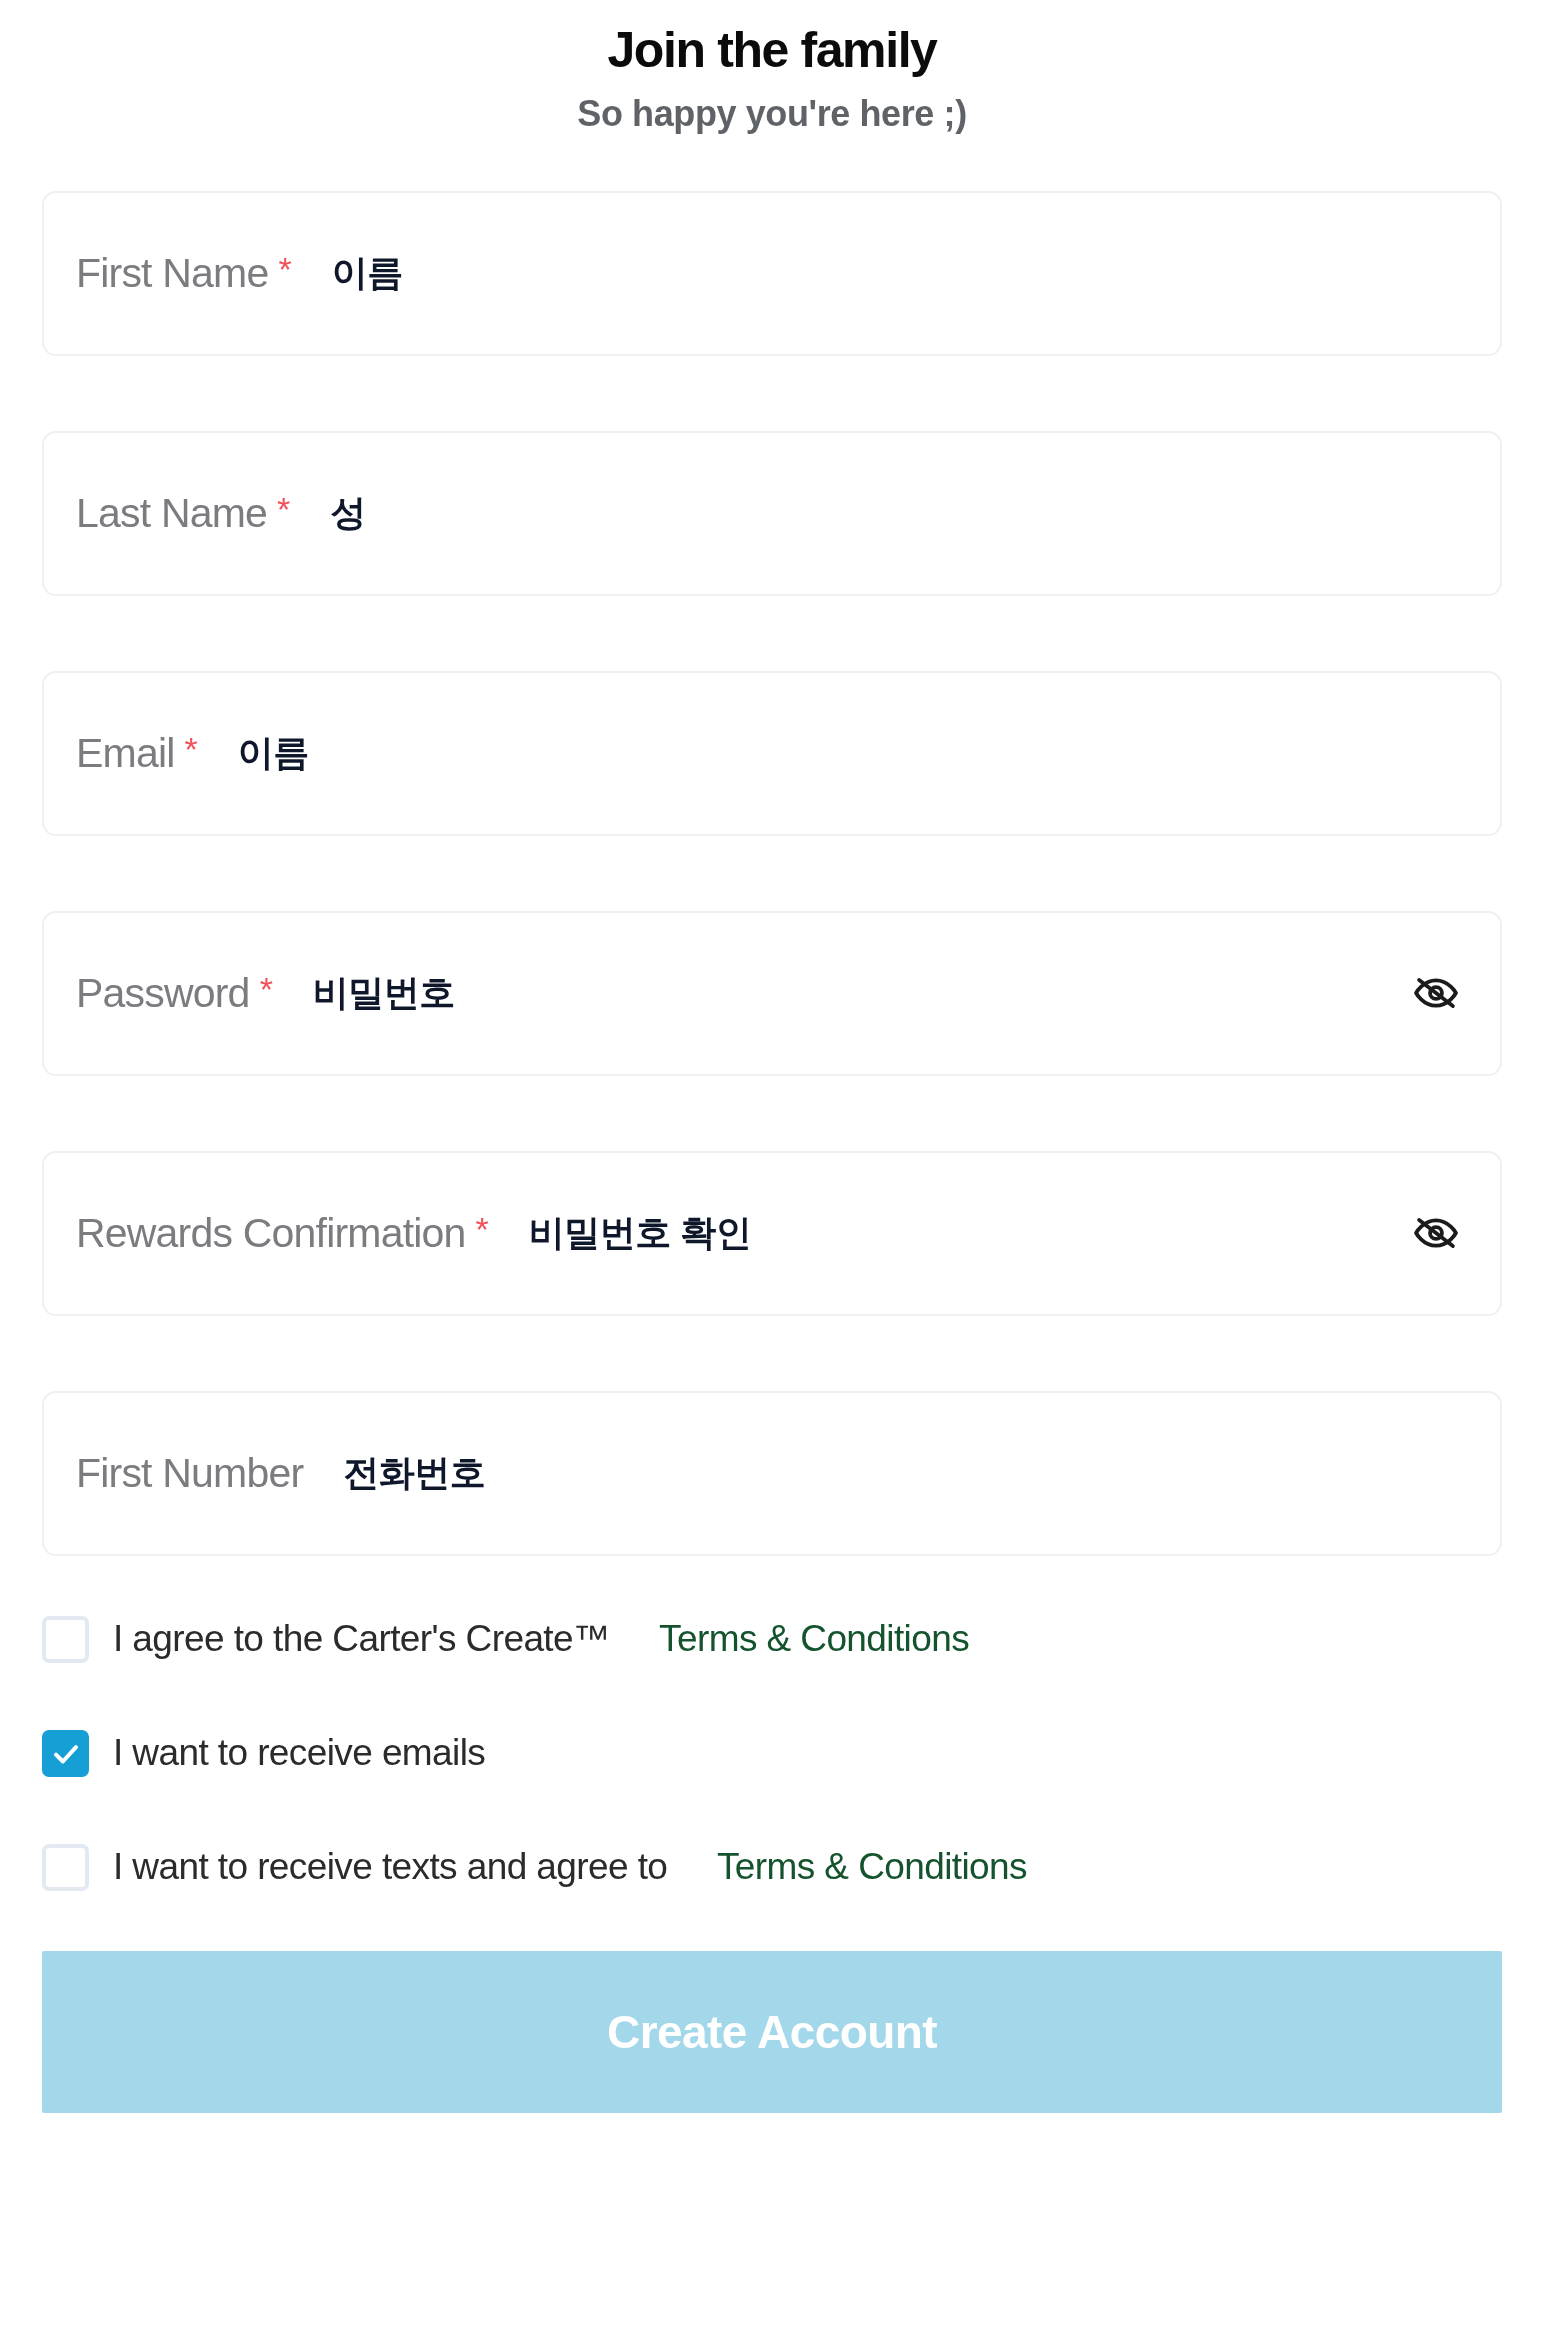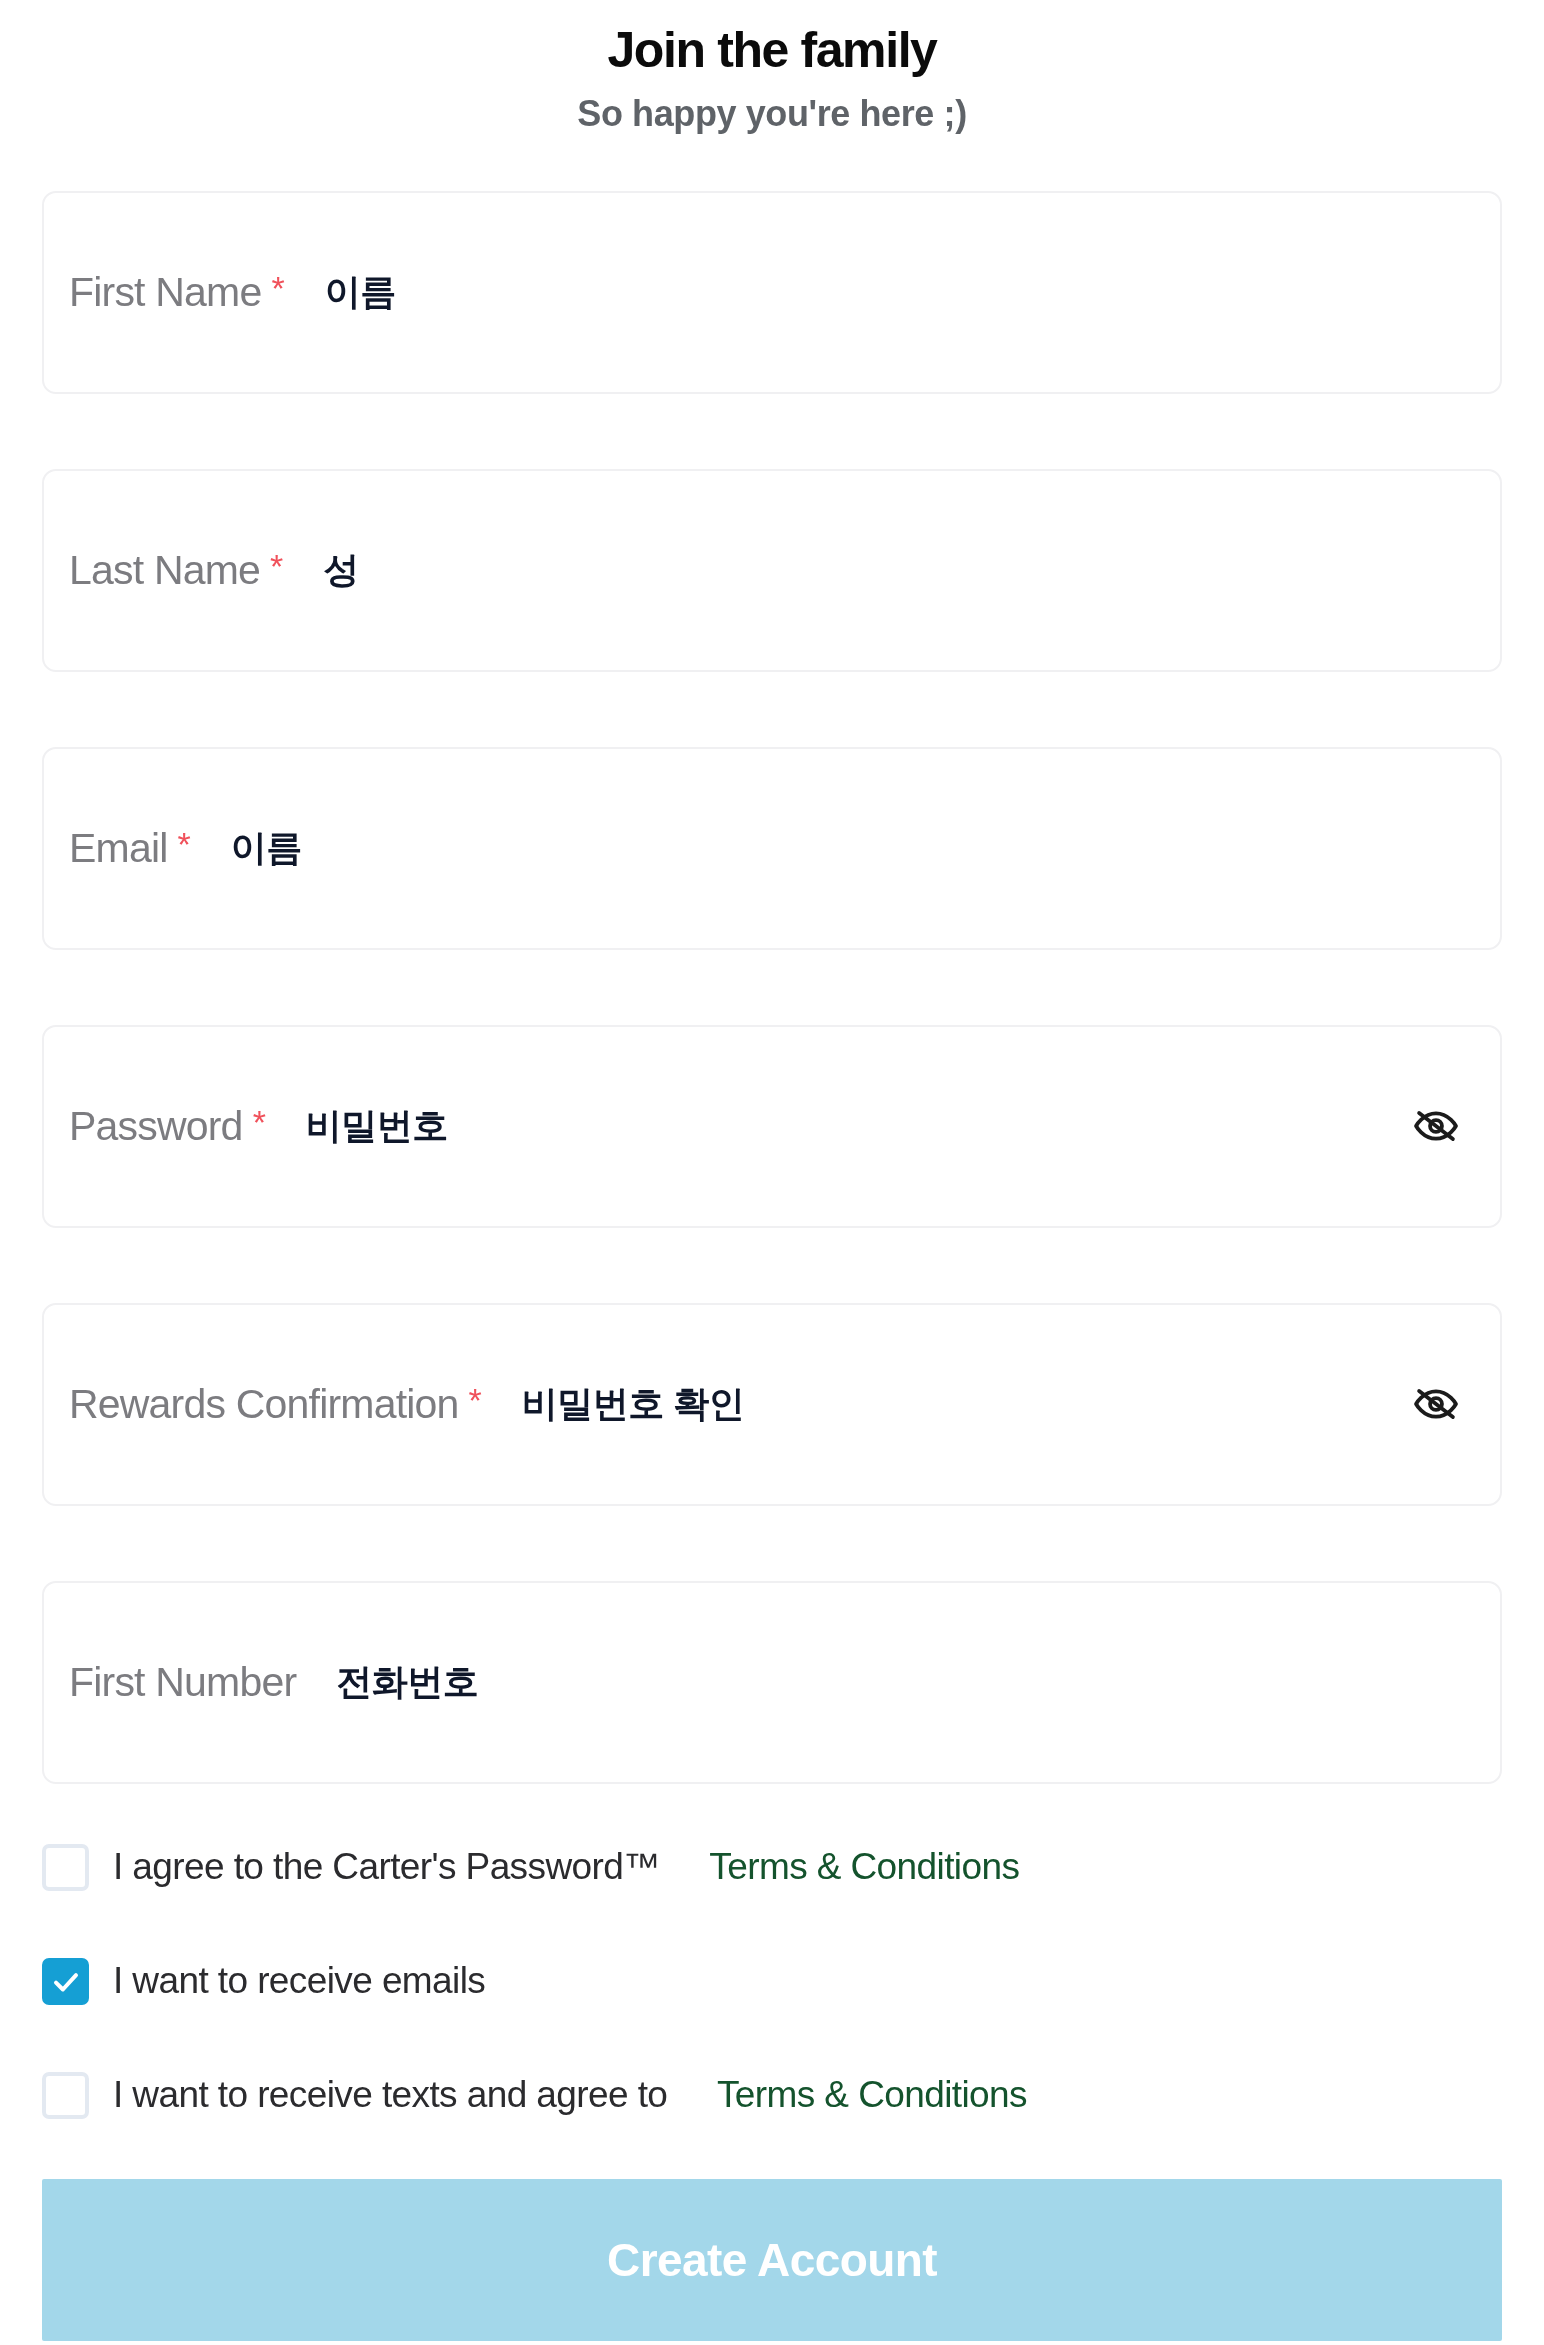--- a/index.html
+++ b/index.html
@@ -39,27 +39,27 @@
     color: #5f6368;
     letter-spacing: -0.4px;
     line-height: 1.2;
   }
 
   
   .fields { margin-top: 56px; }
 
   .field {
     position: relative;
-    height: 203px;
+    height: 165px;
     border: 2px solid #f0f0f2;
     border-radius: 14px;
     background: #ffffff;
     display: flex;
     align-items: center;
-    padding: 0 25px;
+    padding: 0 32px;
     margin-bottom: 75px;
   }
 
   .field-label {
     font-size: 41px;
     font-weight: 400;
     color: #7c7c80;
     letter-spacing: -0.8px;
     white-space: nowrap;
   }
@@ -223,21 +223,21 @@
     </div>
 
   </div>
 
   <div class="checks">
 
     <div class="check-row">
       <span class="check-box">
         
       </span>
-      <span class="check-label"><span>I agree to the Carter's Password™ </span><a class="tc-link">Terms &amp; Conditions</a></span>
+      <span class="check-label"><span>I agree to the Carter's Create™ </span><a class="tc-link">Terms &amp; Conditions</a></span>
     </div>
 
     <div class="check-row">
       <span class="check-box checked">
         <svg class="tick" width="30" height="30" viewBox="0 0 24 24" fill="none" stroke="#ffffff" stroke-width="3.2" stroke-linecap="round" stroke-linejoin="round">
           <polyline points="4,12.5 9.5,18 20,6.5"></polyline>
         </svg>
       </span>
       <span class="check-label">I want to receive emails</span>
     </div>

